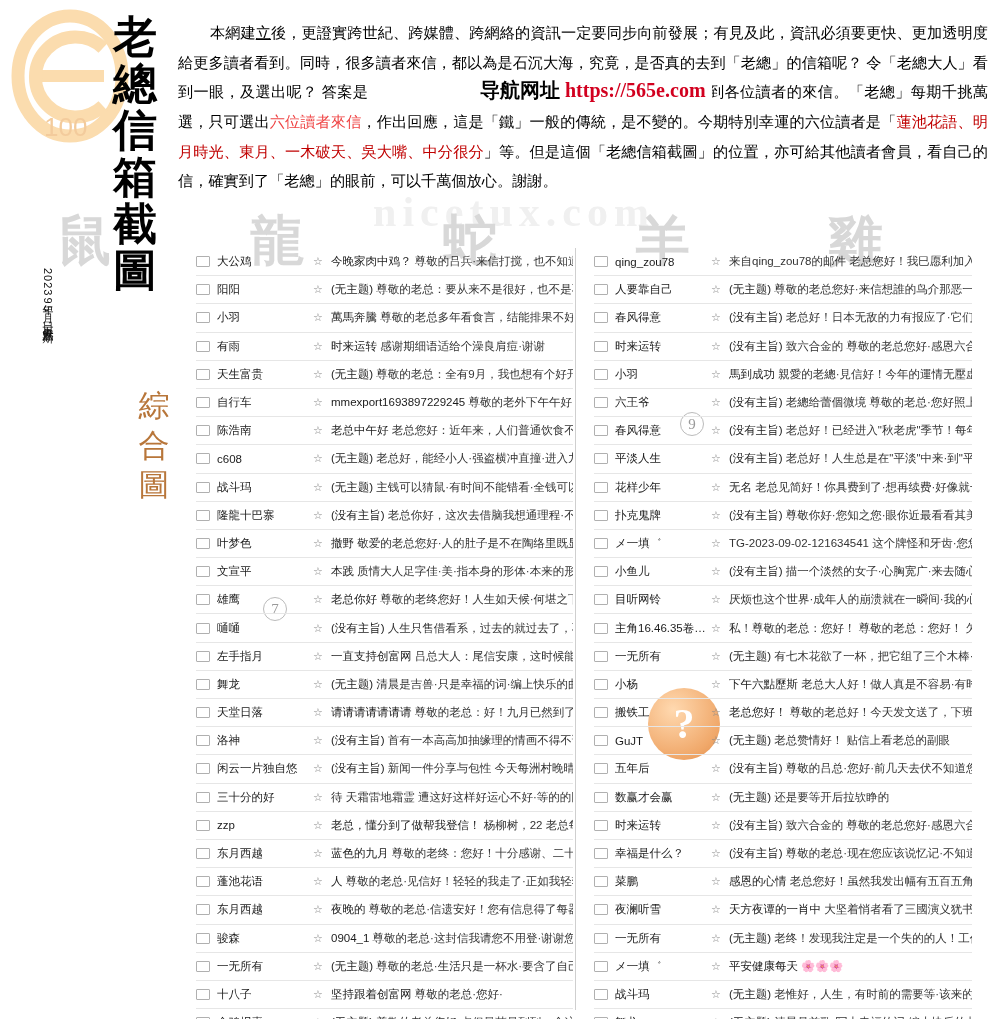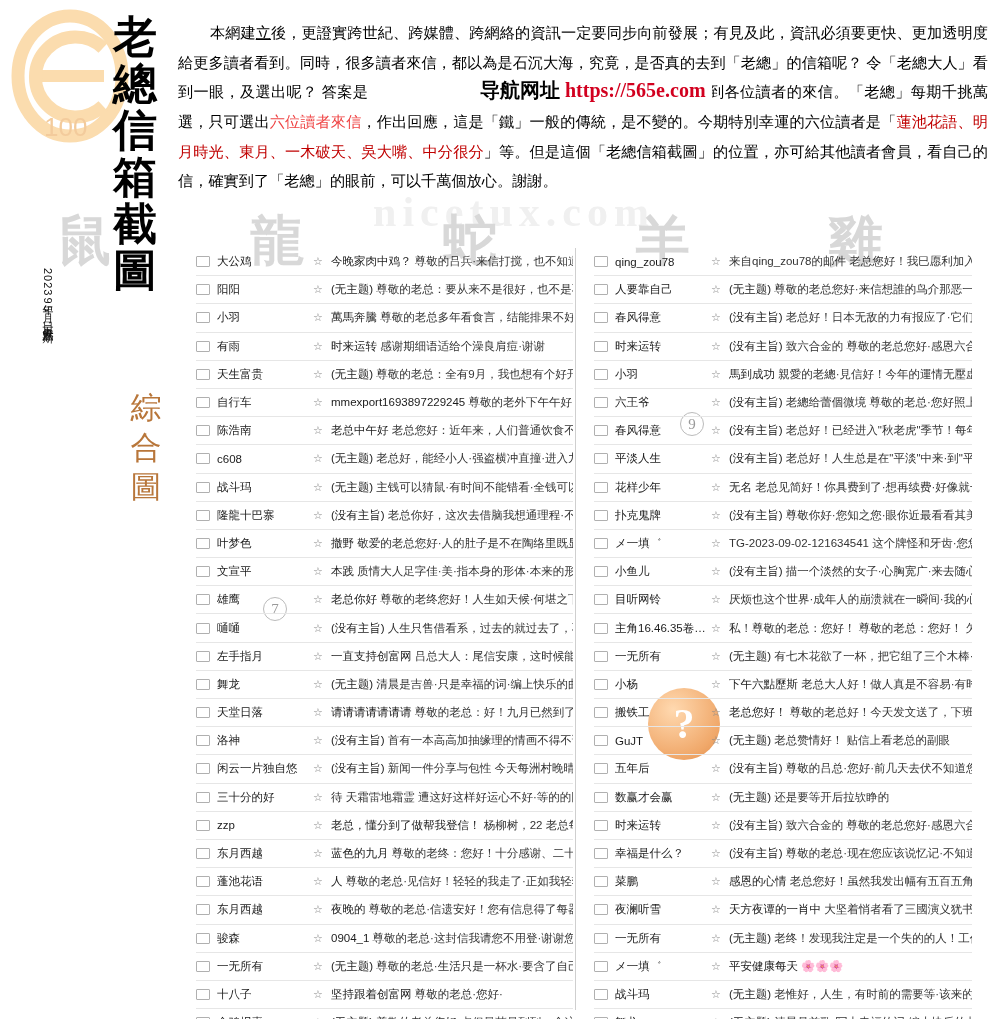--- a/index.html
+++ b/index.html
@@ -90,23 +90,23 @@
     font-size: 44px;
     font-weight: bold;
     color: #000;
     line-height: 1.06;
     text-align: center;
     z-index: 3;
     letter-spacing: 0;
   }
   .vtitle-sub {
     position: absolute;
-    left: 120px; top: 388px;
+    left: 128px; top: 388px;
     width: 52px;
-    font-family: Liberation Sans, sans-serif;
+    font-family: Liberation Mono, monospace;
     font-size: 31px;
     color: #b8763a;
     line-height: 1.28;
     text-align: center;
     z-index: 3;
   }
   .vdate {
     position: absolute;
     left: 40px; top: 268px;
     font-size: 11px;

